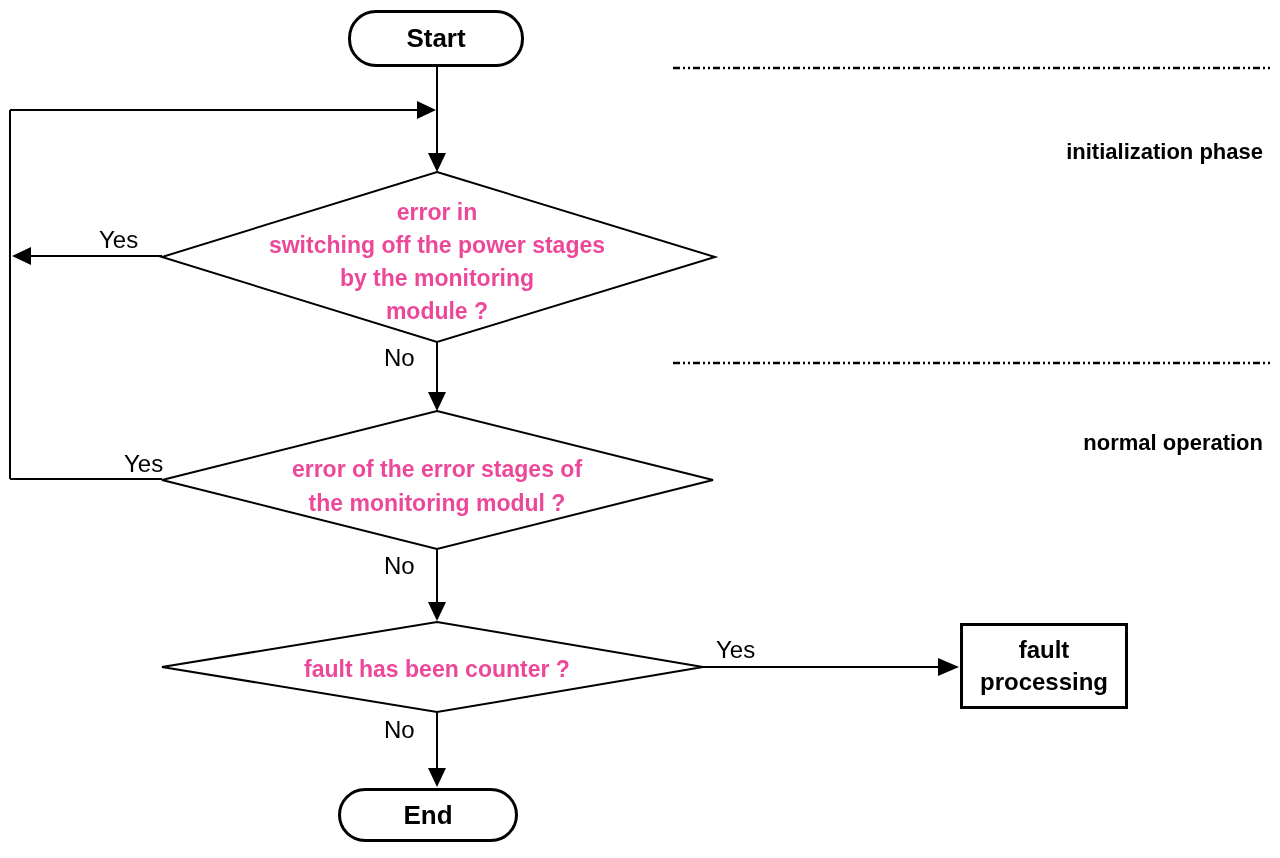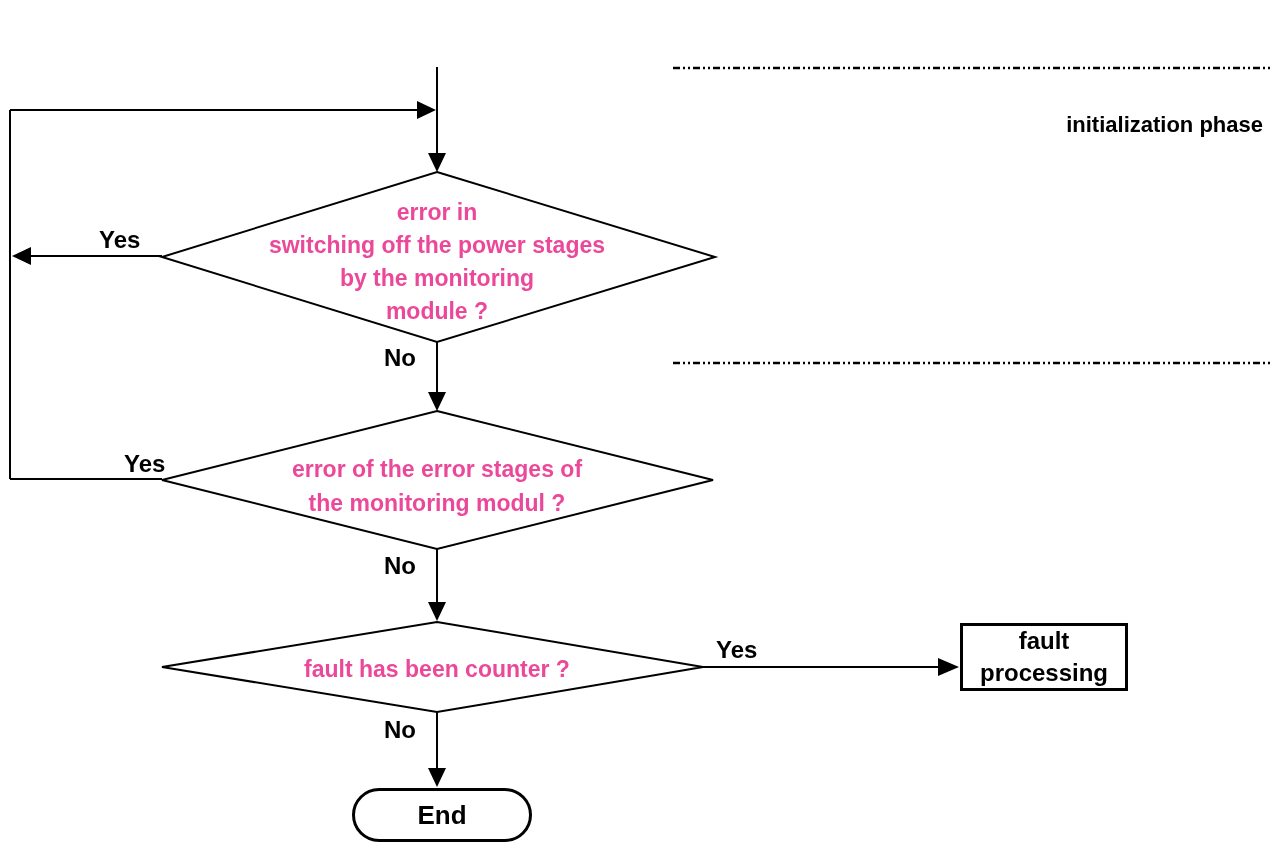--- a/index.html
+++ b/index.html
@@ -53,35 +53,36 @@
     text-align: center;
     white-space: pre-line;
     box-sizing: border-box;
   }
   .decision-text {
     font-size: 23px;
     line-height: 33px;
   }
   .edge-label {
     position: absolute;
-    font-weight: bold;
+    font-weight: normal;
     font-size: 24px;
     color: #000;
   }
   .edge-label.no {
     width: 46px;
     text-align: left;
   }
   .phase-label {
     position: absolute;
     right: 17px;
     font-weight: bold;
     font-size: 22px;
     color: #000;
     text-align: right;
+    margin-top: 27px;
   }
   svg line, svg polyline, svg polygon.shape {
     stroke: #000;
     stroke-width: 2;
     fill: none;
   }
   svg polygon.arrowhead {
     fill: #000;
     stroke: none;
   }
@@ -122,26 +123,29 @@
     <line x1="162" y1="479" x2="10" y2="479"></line>
 
     <line x1="703" y1="667" x2="942" y2="667"></line>
     <polygon class="arrowhead" points="959,667 938,658 938,676"></polygon>
 
     <polygon class="shape" points="437,172 715,257 437,342 162,257"></polygon>
     <polygon class="shape" points="437,411 713,480 437,549 162,480"></polygon>
     <polygon class="shape" points="437,622 703,667 437,712 162,667"></polygon>
   </svg>
 
+  <div class="terminator" style="left:348px; top:10px; width:176px; height:57px;">
+    <span>Start</span>
+  </div>
 
-  <div class="terminator" style="left:352px; top:788px; width:180px; height:54px;">
+  <div class="terminator" style="left:338px; top:788px; width:180px; height:54px;">
     <span>End</span>
   </div>
 
-  <div class="process-box" style="left:960px; top:623px; width:168px; height:68px;">
+  <div class="process-box" style="left:960px; top:623px; width:168px; height:86px;">
     <span>fault
 processing</span>
   </div>
 
   <div class="node-text decision-text" style="left:187px; top:196px; width:500px;">error in
 switching off the power stages
 by the monitoring
 module ?</div>
 
   <div class="node-text decision-text" style="left:187px; top:452px; width:500px; line-height:34px;">error of the error stages of
@@ -152,14 +156,15 @@
   <div class="edge-label" style="left:99px; top:226px;">Yes</div>
   <div class="edge-label no" style="left:384px; top:344px;">No</div>
 
   <div class="edge-label" style="left:124px; top:450px;">Yes</div>
   <div class="edge-label no" style="left:384px; top:552px;">No</div>
 
   <div class="edge-label" style="left:716px; top:636px;">Yes</div>
   <div class="edge-label no" style="left:384px; top:716px;">No</div>
 
   <div class="phase-label" style="top:112px;">initialization phase</div>
+  <div class="phase-label" style="top:403px;">normal operation</div>
 
 </div>
 
 </body></html>

